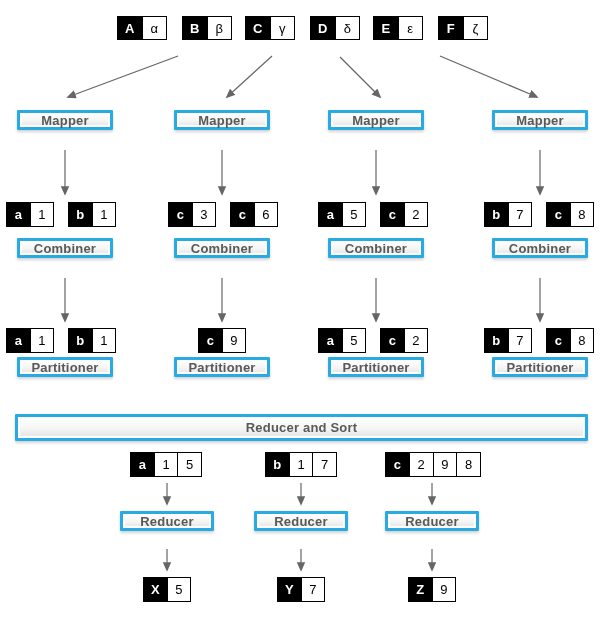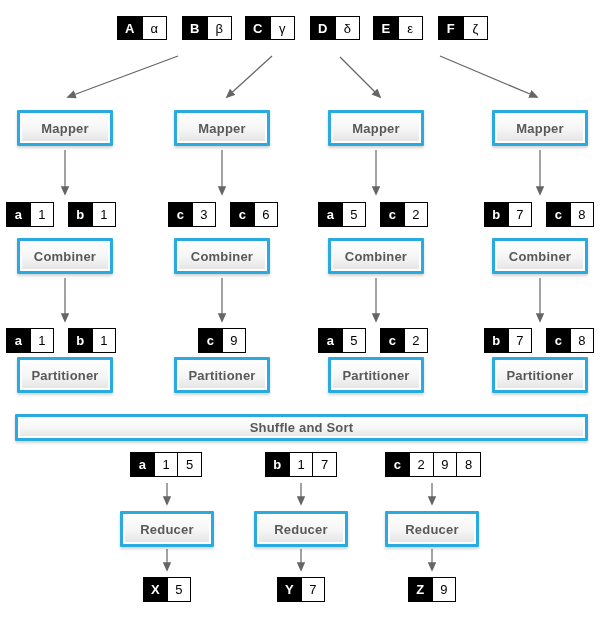--- a/index.html
+++ b/index.html
@@ -1,21 +1,21 @@
 <!DOCTYPE html>
 <html><head>
 <meta charset="utf-8">
 <style>
   html,body{margin:0;padding:0;background:#ffffff;font-family:"Liberation Sans",sans-serif;}
   .canvas{position:relative;width:602px;height:618px;background:#ffffff;overflow:hidden;}
   .arrows{position:absolute;left:0;top:0;pointer-events:none;}
 
   
   .pbox{
-    position:absolute;box-sizing:border-box;height:36px;width:96px;
+    position:absolute;box-sizing:border-box;height:20px;width:96px;
     border:3px solid #29abe2;border-radius:1px;
     background:linear-gradient(180deg,#ffffff 0%,#f5f5f5 55%,#e3e3e3 100%);
     box-shadow:inset 0 0 0 2px #ffffff,0 2px 3px rgba(0,0,0,.18);
     display:flex;align-items:center;justify-content:center;
     color:#595959;font-weight:bold;font-size:13px;letter-spacing:.2px;
   }
   .pbox.wide{width:573px;height:27px;}
 
   
   .kv{
@@ -185,21 +185,21 @@
       <span>Partitioner</span>
     </div>
   <div class="pbox" style="left:328px;top:357px">
       <span>Partitioner</span>
     </div>
   <div class="pbox" style="left:492px;top:357px">
       <span>Partitioner</span>
     </div>
 
   <div class="pbox wide" style="left:15px;top:414px">
-    <span>Shuffle and Sort</span>
+    <span>Reducer and Sort</span>
   </div>
 
   <div class="kv w72" style="left:130px;top:452px">
     <span class="cell key">a</span>
     <span class="cell val">1</span>
     <span class="cell val">5</span>
   </div>
   <div class="kv w72" style="left:265px;top:452px">
     <span class="cell key">b</span>
     <span class="cell val">1</span>

